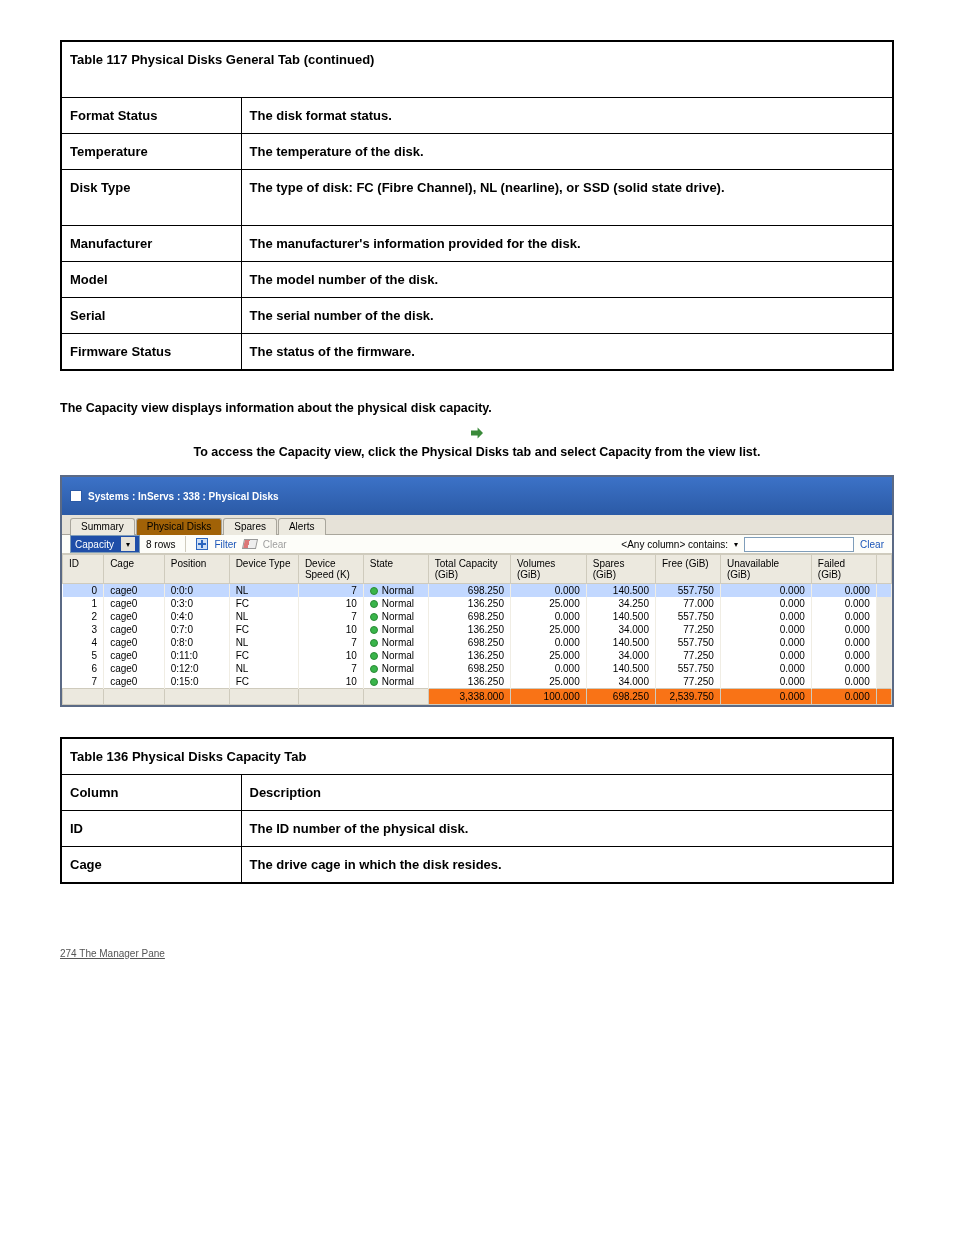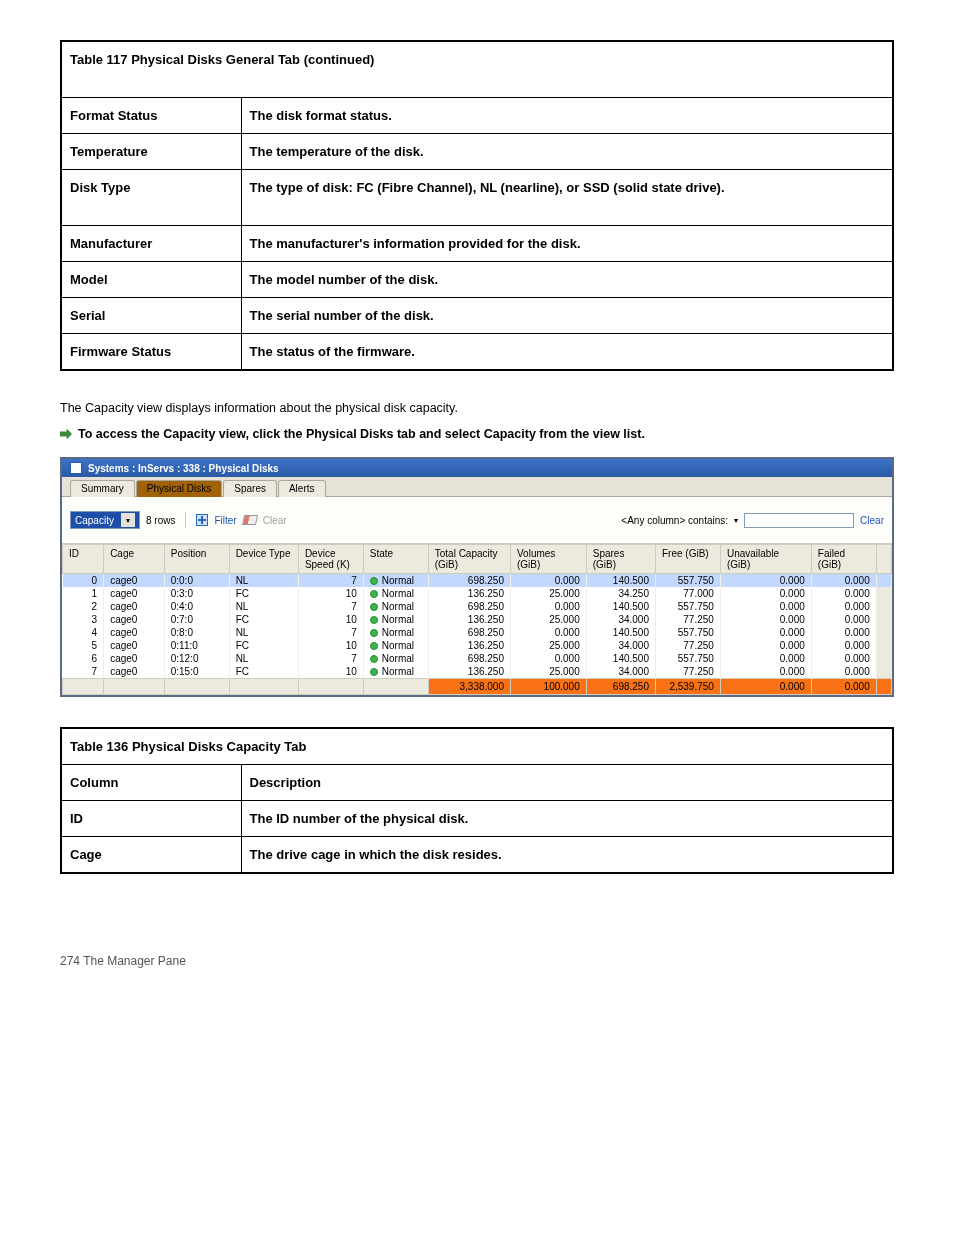--- a/index.html
+++ b/index.html
@@ -30,41 +30,41 @@
     font-weight: bold;
     font-size: 13px;
   }
   .spec-table .hdr td { height: 56px; }
   .spec-table2 .hdr td { height: 36px; }
   .spec-table .row td { height: 34px; }
   .spec-table2 .row td { height: 30px; }
   .spec-table .c1, .spec-table2 .c1 { width: 180px; }
   .spec-table .big td { height: 56px; margin-left: 11px; }
 
-  .para { margin: 2px 0 12px 0; font-weight: normal; }
-  .arrow-line { display:flex; align-items:center; gap:6px; font-weight: bold; }
+  .para { margin: 2px 0 12px 0; font-weight: bold; }
+  .arrow-line { display:flex; align-items:center; gap:6px; font-weight: bold; flex-direction: column; }
   .arrow-icon {
     width:12px; height:12px; display:inline-block;
     background: #3a8a3a;
     clip-path: polygon(0 30%, 55% 30%, 55% 5%, 100% 50%, 55% 95%, 55% 70%, 0 70%);
   }
 
   
   .window {
     width: 100%;
     border: 2px solid #5b6a85;
     margin: 16px 0 30px 0;
     font-family: Tahoma, Verdana, sans-serif;
     font-size: 10px;
   }
   .titlebar {
     background: linear-gradient(to bottom, #3c72c7, #2b5aa6);
     color: #fff;
     font-weight: bold;
-    padding: 3px 8px;
+    padding: 13px 8px;
     display: flex;
     align-items: center;
     gap: 6px;
   }
   .titlebar .cube {
     width: 12px; height: 12px; background:#fff; display:inline-block;
     border:1px solid #2b5aa6;
   }
 
   .tabbar {
@@ -86,21 +86,21 @@
     top: 1px;
   }
   .tab.active {
     background: #a16207;
     font-weight: normal;
   }
 
   .toolbar {
     background: #fdfdf9;
     border-bottom: 1px solid #cfcbbd;
-    padding: 14px 8px;
+    padding: 0 8px;
     display: flex;
     align-items: center;
     gap: 6px;
     font-size: 10px;
     justify-content: flex-end;
   }
   .combo {
     border: 1px solid #7f9db9;
     background: #1f4ea8;
     color: #fff;
@@ -168,23 +168,23 @@
     padding:2px 6px;
     text-align:right;
     font-size:10px;
   }
   table.dg tfoot td.empty { background:#ece9df; }
 
   .scrollgutter { width:14px; background:#ece9df; border-left:1px solid #cfcbbd; }
 
   .footer {
     position: relative;
-    margin-top: 80px;
+    margin-top: 64px;
     display:flex; justify-content:space-between;
-    font-size: 12px; color:#555;
+    font-size: 10px; color:#555;text-decoration:underline;
   }
 </style>
 </head>
 <body>
 
 <div class="page">
 
   <table class="spec-table">
     <tbody>
       <tr class="hdr">

